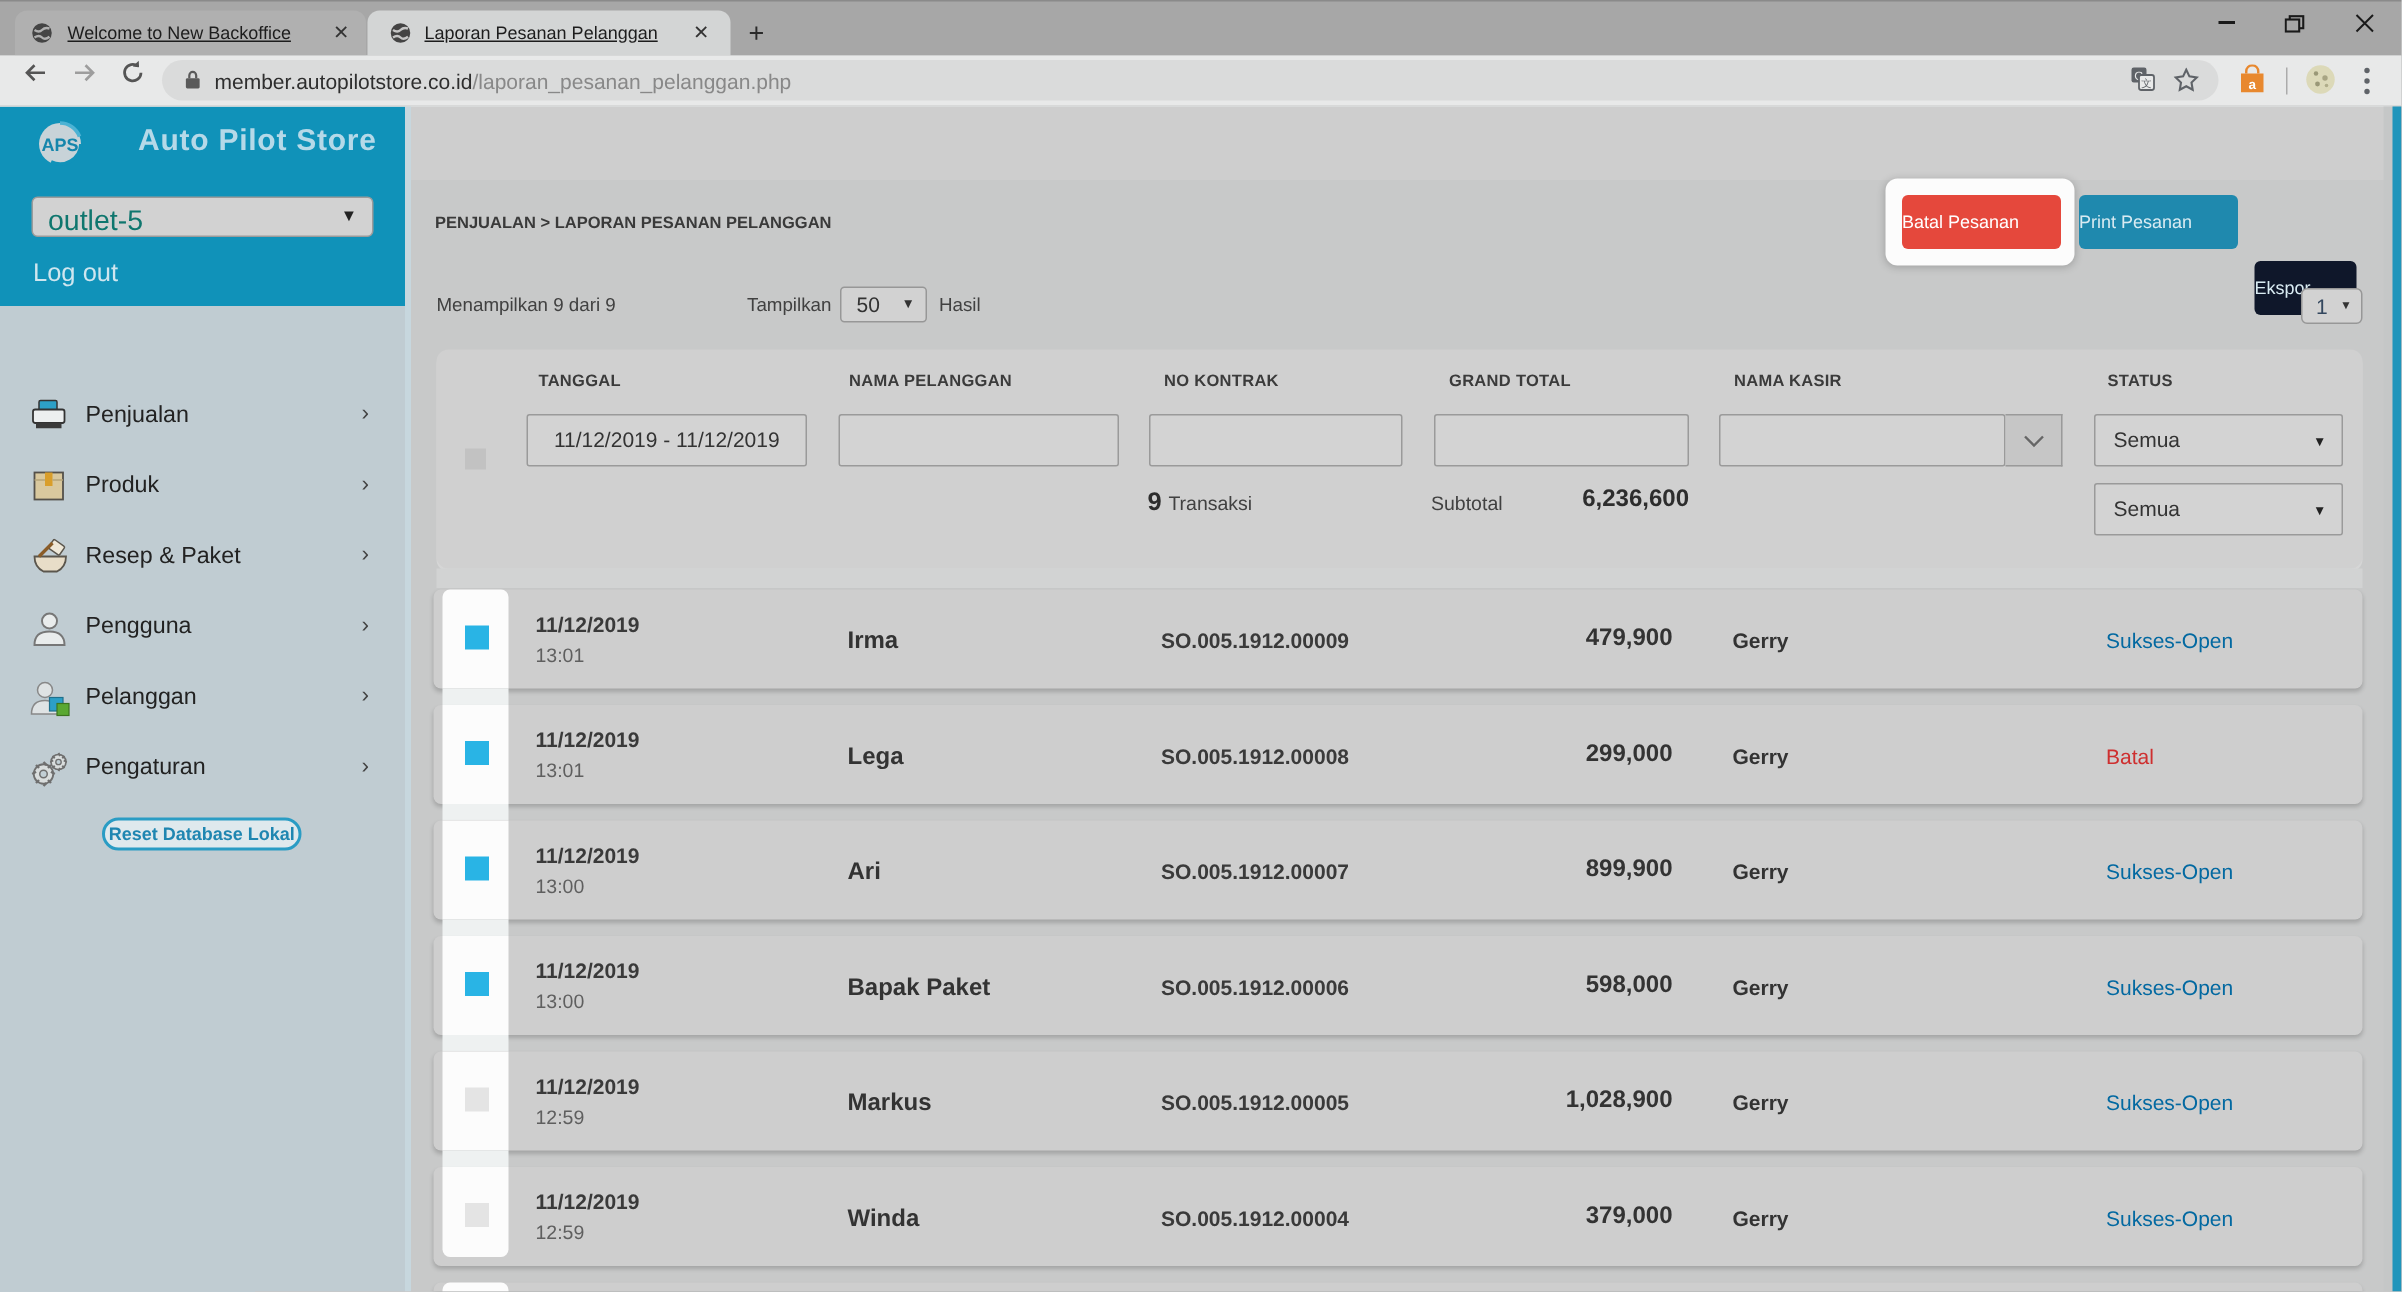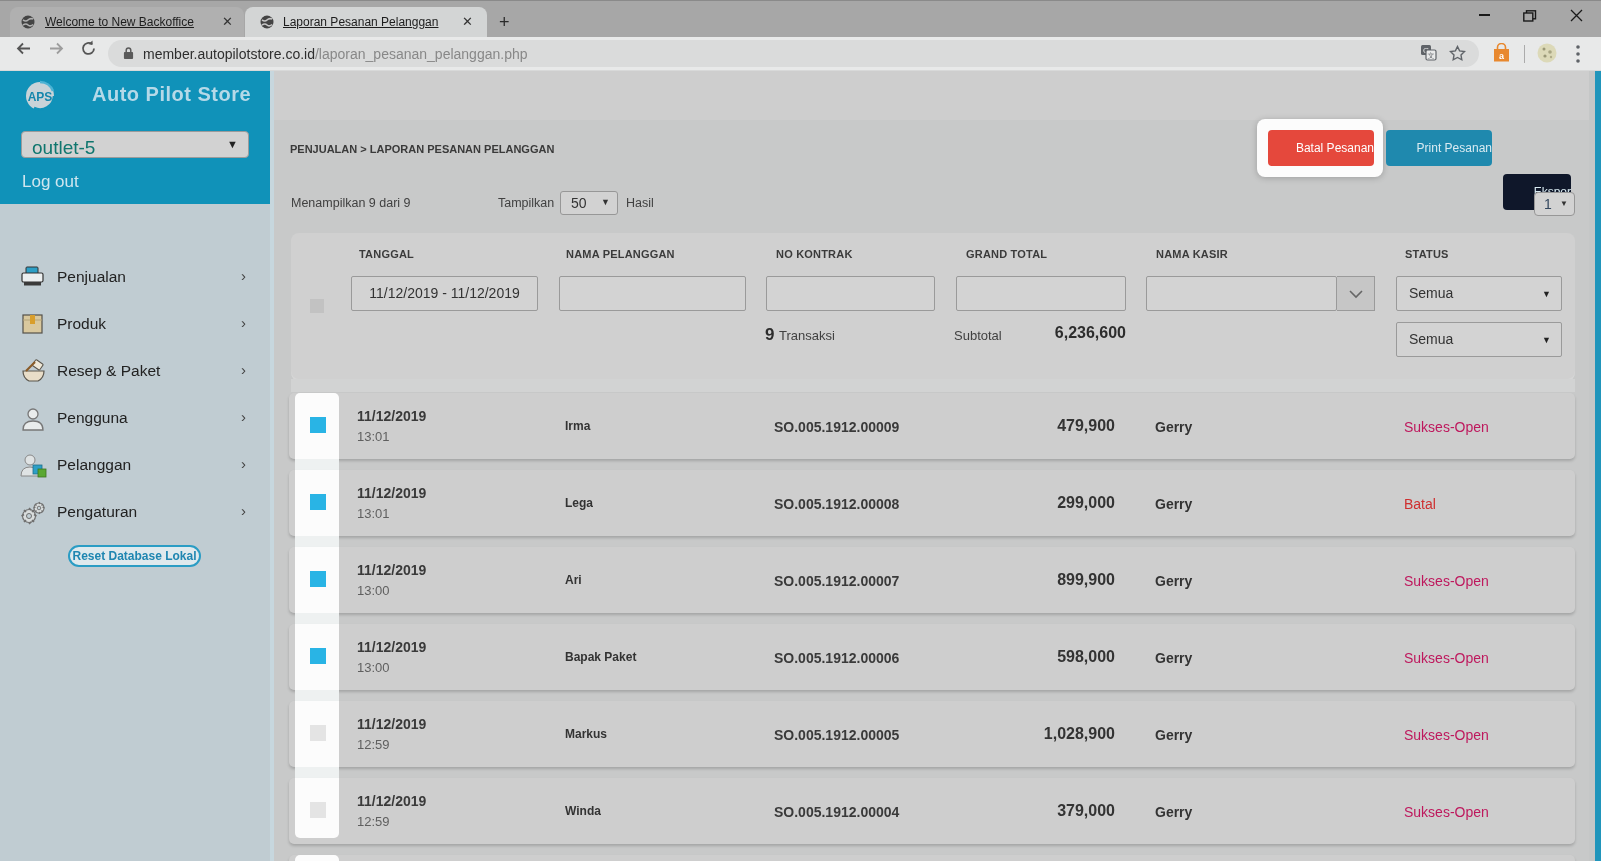--- a/index.html
+++ b/index.html
@@ -32,44 +32,44 @@
   .mchev { position:absolute; left:241px; top:2px; font-size:15px; color:#444; }
   .micon { position:absolute; left:20px; top:0px; }
   #resetbtn { left:68px; top:474px; width:133px; height:22px; border:2px solid #2a9cc4; border-radius:12px;
     background:#dfe9ed; color:#1f86b1; font-size:12px; font-weight:bold; text-align:center; line-height:19px; }
 
   
   #main { left:270px; top:71px; width:1331px; height:790px; }
   #appheader { left:0; top:0; width:1331px; height:49px; background:#cecece; }
   #crumb { left:20px; top:72px; font-size:11px; font-weight:bold; color:#3a3a3a; letter-spacing:0px; }
   #hlbox { left:987px; top:48px; width:126px; height:58px; background:#fcfcfc; border-radius:8px; box-shadow:0 1px 6px rgba(0,0,0,0.22); }
-  .btn { position:absolute; top:59px; height:36px; border-radius:4px; font-size:12px; text-align:right; }
+  .btn { position:absolute; top:59px; height:36px; border-radius:4px; font-size:12px; text-align:left; }
   #btnred { left:998px; width:106px; background:#e5483c; color:#fff; line-height:36px; }
   #btnprint { left:1116px; width:106px; background:#1f89ae; color:#d9ebf2; line-height:36px; }
   #btneks { left:1233px; width:68px; background:#0f172a; color:#d9ebf2; line-height:36px;margin-top:44px; }
   .selbox { position:absolute; background:#d2d2d2; border:1px solid #979797; border-radius:3px; }
 
   #filterpanel { left:21px; top:162px; width:1284px; height:146px; background:#d0d0d0; border-radius:8px; box-shadow:0 2px 0 rgba(255,255,255,0.25); }
   .flabel { position:absolute; top:15px; font-size:11px; font-weight:bold; color:#3b3b3b; letter-spacing:0.2px; }
   .finput { position:absolute; top:43px; height:35px; background:#d3d3d3; border:1px solid #9a9a9a; border-radius:2px; font-size:14px; color:#333; }
 
   
   .rowcard { position:absolute; left:19px; width:1286px; height:66px; background:#cecece; border-radius:5px;
      box-shadow:0 2px 3px rgba(0,0,0,0.18); }
   .wcell { position:absolute; left:6px; top:0; width:44px; height:66px; background:#fcfcfc; }
   .cb { position:absolute; left:21px; top:24px; width:16px; height:16px; }
   .cbon { background:#29b4e5; }
   .cboff { background:#e4e4e4; }
   .cdate { position:absolute; left:68px; top:15px; font-size:14px; font-weight:bold; color:#3a3a3a; }
   .ctime { position:absolute; left:68px; top:36px; font-size:13px; color:#5f5f5f; }
-  .cname { position:absolute; left:276px; top:26px; font-size:12px; font-weight:bold; color:#333; }
+  .cname { position:absolute; left:276px; top:26px; font-size:16px; font-weight:bold; color:#333; }
   .cso   { position:absolute; left:485px; top:26px; font-size:14px; font-weight:bold; color:#3a3a3a; }
   .camt  { position:absolute; left:657px; top:24px; width:169px; text-align:right; font-size:16px; font-weight:bold; color:#333; }
   .ckasir{ position:absolute; left:866px; top:26px; font-size:14px; font-weight:bold; color:#333; }
-  .cstat { position:absolute; left:1115px; top:26px; font-size:14px; color:#be185d; }
+  .cstat { position:absolute; left:1115px; top:26px; font-size:14px; color:#0369a1; }
   .gapfill { position:absolute; left:25px; width:44px; height:11px; background:#eef1f1; }
 
   
   #scrolltrack { left:1589px; top:71px; width:12px; height:790px; background:#c5c7c7; }
   #scrollthumb { left:1595px; top:71px; width:6px; height:790px; background:#2095bb; }
 </style>
 </head>
 <body>
 
 <div id="tabstrip" class="abs"></div>

